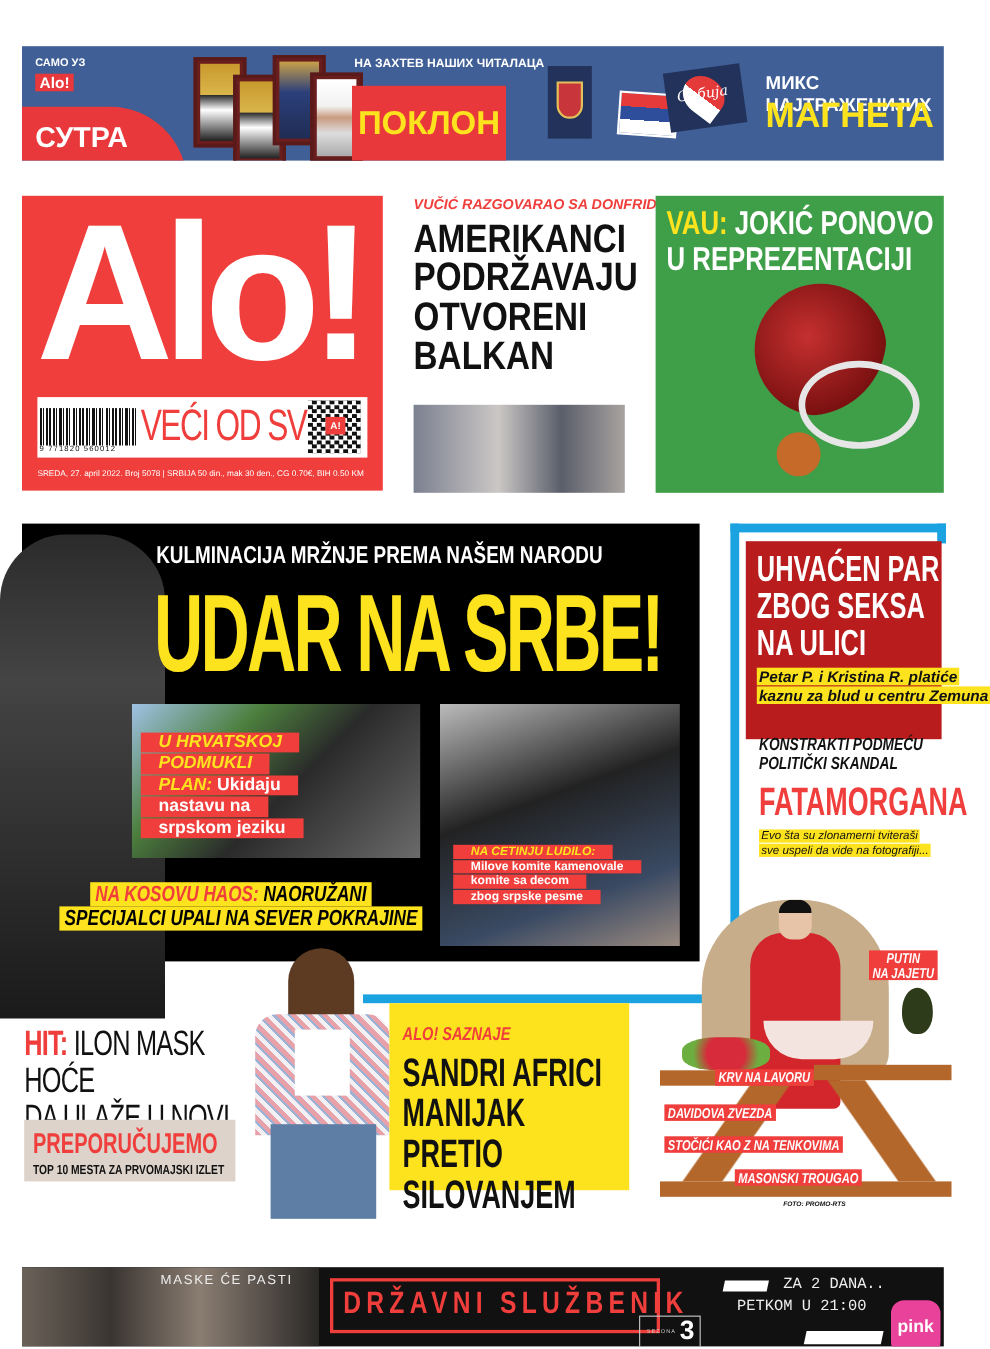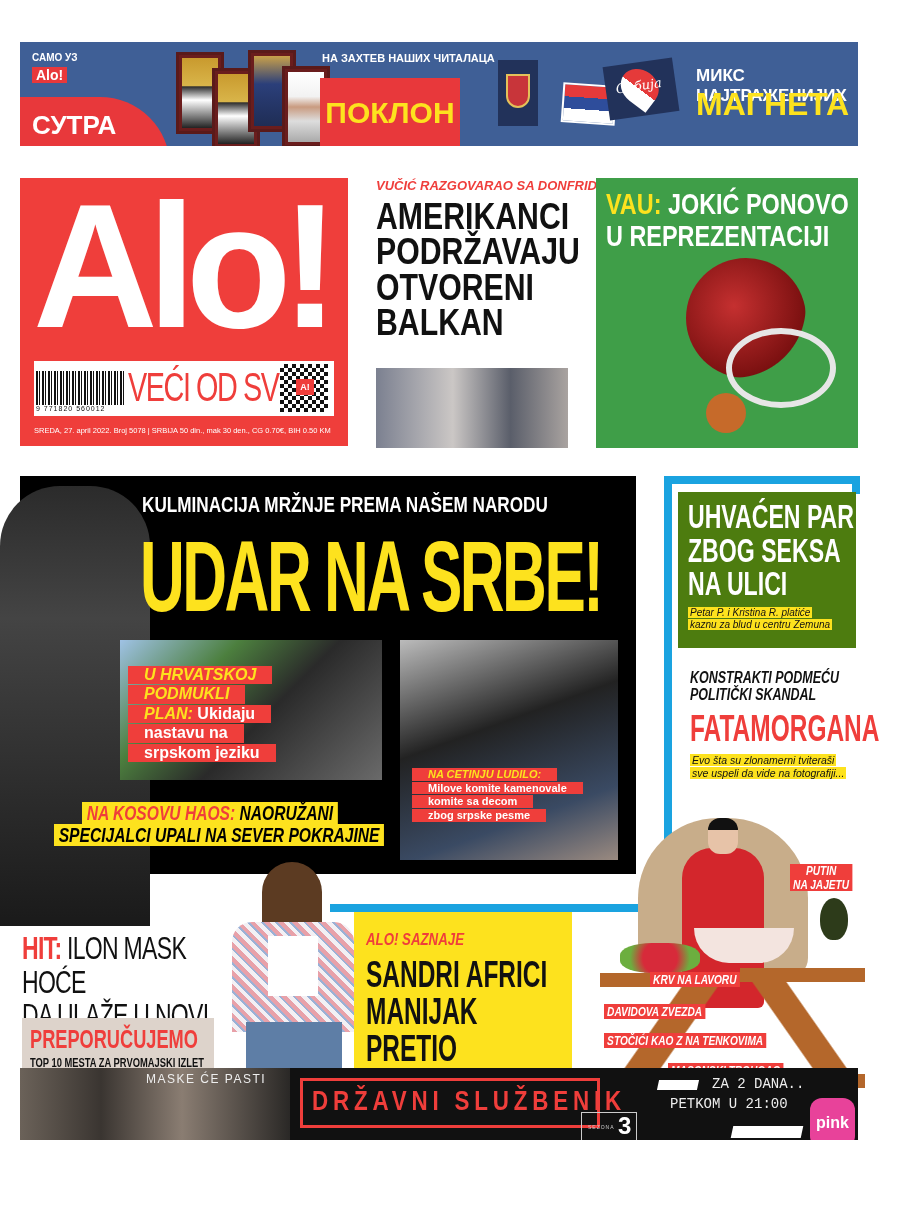--- a/index.html
+++ b/index.html
@@ -64,23 +64,23 @@
   #main-story .kosovo .bar { display: inline-block; background: #fde21e; padding: 0 6px; white-space: nowrap; transform: scaleX(0.78); transform-origin: left top; }
   #main-story .kosovo .red { color: #ef3e3b; }
 
   
   #blue-frame-v { left: 664px; top: 476px; width: 8px; height: 430px; background: #1aa3e0; }
   #blue-frame-top { left: 664px; top: 476px; width: 196px; height: 8px; background: #1aa3e0; }
   #blue-frame-h { left: 330px; top: 904px; width: 342px; height: 8px; background: #1aa3e0; }
   #blue-frame-r { left: 852px; top: 476px; width: 8px; height: 18px; background: #1aa3e0; }
 
   
-  #uhvacen { left: 678px; top: 492px; width: 178px; height: 156px; background: #4d7c0f; }
+  #uhvacen { left: 678px; top: 492px; width: 178px; height: 180px; background: #b91c1c; }
   #uhvacen .head { position: absolute; left: 10px; top: 8px; color: #fff; font-size: 33px; font-weight: 900; line-height: 1.02; transform: scaleX(0.7); transform-origin: left top; width: 250px; }
-  #uhvacen .sub { position: absolute; left: 10px; top: 115px; font-size: 10px; font-style: italic; font-weight: 400; line-height: 1.2; }
+  #uhvacen .sub { position: absolute; left: 10px; top: 115px; font-size: 14px; font-style: italic; font-weight: 700; line-height: 1.2; }
   #uhvacen .sub span { background: #fde21e; color: #111; padding: 0 2px; white-space: nowrap; }
 
   
   #fata { left: 690px; top: 670px; width: 170px; }
   #fata .kicker { font-size: 16px; font-weight: 900; font-style: italic; line-height: 1.05; transform: scaleX(0.78); transform-origin: left top; width: 230px; color:#111; }
   #fata .head { color: #ef3e3b; font-size: 36px; font-weight: 900; margin-top: 4px; transform: scaleX(0.68); transform-origin: left top; white-space: nowrap; }
   #fata .sub { margin-top: 4px; font-size: 10.5px; font-style: italic; line-height: 1.25; }
   #fata .sub span { background: #fde21e; color: #111; padding: 0 2px; white-space: nowrap; }
 
   
@@ -113,21 +113,21 @@
   #sandra-photo .jacket { position: absolute; left: 0; top: 60px; width: 122px; height: 110px; background: repeating-linear-gradient(45deg,#e8a1a9 0 4px,#f3f0f4 4px 8px,#9bb1d6 8px 10px); border-radius: 20px 20px 0 0; }
   #sandra-photo .top { position: absolute; left: 36px; top: 74px; width: 50px; height: 60px; background: #fff; }
   #sandra-photo .jeans { position: absolute; left: 14px; top: 160px; width: 96px; height: 86px; background: #5e7ea6; }
 
   
   #sandra { left: 354px; top: 912px; width 220px; width: 218px; height: 170px; background: #fde21e; }
   #sandra .kicker { position: absolute; left: 12px; top: 18px; color: #ef3e3b; font-size: 17px; font-style: italic; font-weight: 900; transform: scaleX(0.78); transform-origin: left top; white-space: nowrap; }
   #sandra .head { position: absolute; left: 12px; top: 44px; color: #111; font-size: 36px; font-weight: 900; line-height: 1.03; transform: scaleX(0.68); transform-origin: left top; width: 300px; }
 
   
-  #bottom-ad { left: 20px; top: 1068px; width: 838px; height: 72px; background: #111; overflow: hidden; }
+  #bottom-ad { left: 20px; top: 1152px; width: 838px; height: 72px; background: #111; overflow: hidden; }
   #bottom-ad .faces { position: absolute; left: 0; top: 0; width: 270px; height: 72px; background: linear-gradient(90deg,#6b6259,#3a3531 30%,#8a7d72 60%,#2a2826); }
   #bottom-ad .maske { position: absolute; left: 126px; top: 4px; color: #eee; font-size: 12px; letter-spacing: 1.5px; }
   #bottom-ad .title-box { position: absolute; left: 280px; top: 10px; width: 300px; height: 50px; border: 3px solid #ef3e3b; }
   #bottom-ad .title { position: absolute; left: 292px; top: 17px; color: #ef3e3b; font-size: 28px; font-weight: 900; letter-spacing: 6px; white-space: nowrap; transform: scaleX(0.8); transform-origin: left top; }
   #bottom-ad .sezona-box { position: absolute; left: 561px; top: 44px; width: 56px; height: 30px; border: 1px solid #ccc; }
   #bottom-ad .sezona { position: absolute; left: 568px; top: 56px; color: #ccc; font-size: 5px; letter-spacing: 1px; }
   #bottom-ad .num3 { position: absolute; left: 598px; top: 44px; color: #fff; font-size: 24px; font-weight: 900; }
   #bottom-ad .za2 { position: absolute; left: 692px; top: 8px; color: #eee; font-family: "Liberation Mono", monospace; font-size: 14px; white-space: nowrap; }
   #bottom-ad .petkom { position: absolute; left: 650px; top: 28px; color: #eee; font-family: "Liberation Mono", monospace; font-size: 14px; white-space: nowrap; }
   #bottom-ad .bar1 { position: absolute; left: 638px; top: 12px; width: 40px; height: 10px; background: #fff; transform: skewX(-12deg); }

